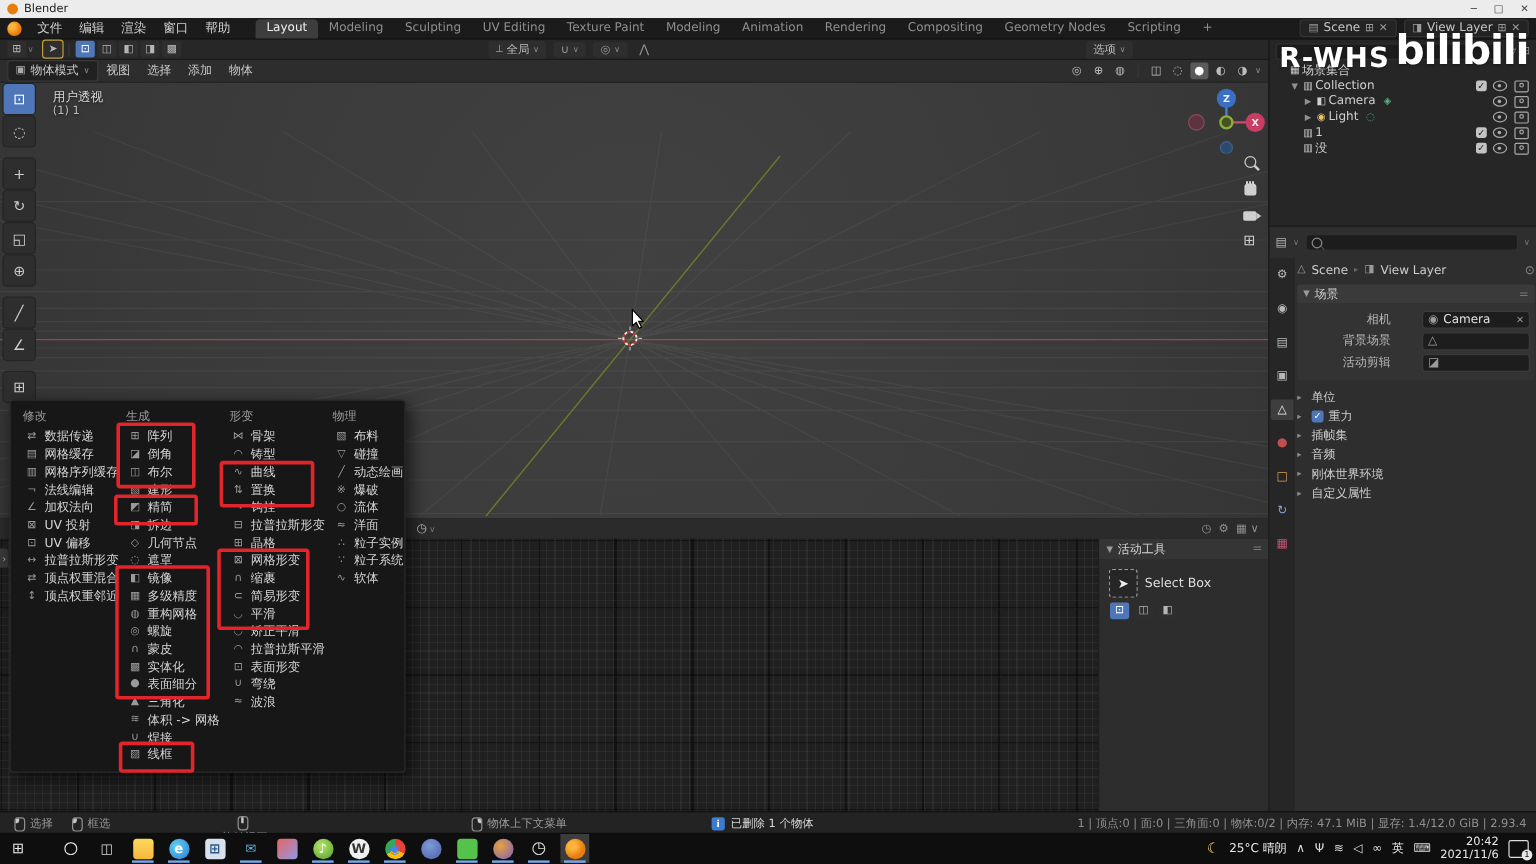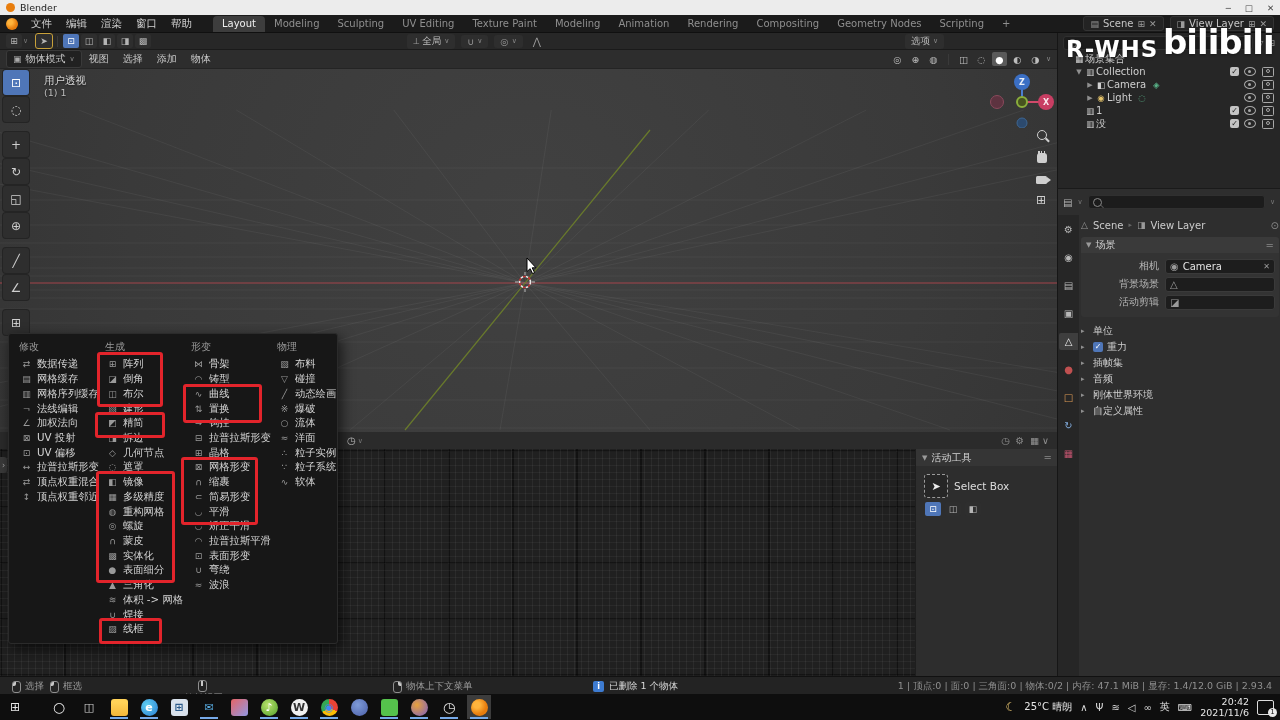--- a/index.html
+++ b/index.html
@@ -109,21 +109,21 @@
   .eye::after{content:"";position:absolute;left:3px;top:1.5px;width:3px;height:3px;border-radius:50%;background:#a8a8a8;}
   .camico{width:10px;height:8px;border:1px solid #a8a8a8;border-radius:1.5px;position:relative;margin-right:6px;}
   .camico::after{content:"";position:absolute;left:2.5px;top:1.5px;width:4px;height:4px;border-radius:50%;border:1px solid #a8a8a8;box-sizing:border-box;}
 
   .props{left:1057px;top:188px;width:223px;height:488px;background:#2e2e2e;border-left:1px solid #161616;
          border-top:1px solid #1a1a1a;box-sizing:border-box;font-size:10px;}
   .ptabs{position:absolute;left:0;top:26px;width:21px;height:460px;background:#262626;display:flex;flex-direction:column;
          align-items:center;padding-top:6px;gap:11px;}
   .ptab{width:19px;height:17px;display:flex;align-items:center;justify-content:center;font-size:10px;border-radius:2px 0 0 2px;}
   .ptab.active{background:#3e3e3e;}
-  .pfield{display:flex;align-items:center;height:14px;margin-bottom:4px;}
+  .pfield{display:flex;align-items:center;height:14px;margin-bottom:4px;gap:20px;}
   .pfield .lab{width:78px;text-align:right;color:#b5b5b5;padding-right:6px;flex:none;}
   .pfield .val{flex:1;background:#1d1d1d;border:1px solid #3a3a3a;border-radius:3px;height:13px;
                display:flex;align-items:center;gap:4px;padding:0 4px;color:#e2e2e2;}
   .psec{display:flex;align-items:center;height:16px;color:#cfcfcf;gap:4px;}
   .psec .exp{color:#8f8f8f;font-size:7px;width:8px;}
   .bluechk{width:10px;height:10px;background:#4f76b8;border-radius:2px;color:#fff;font-size:8px;line-height:10px;text-align:center;}
 
   
   .statusbar{left:0;top:676px;width:1280px;height:18px;background:#232323;border-top:1px solid #111;
              font-size:9.5px;color:#9a9a9a;}
@@ -753,21 +753,21 @@
     </div>
   </div>
 
   <div class="abs wm1">R-WHS</div>
   <div class="abs wm2">bilibili</div>
 
   <div class="abs statusbar">
     <span id="status-hints"><span class="hint" style="left: 12px;">
           <span class="mouse left"></span>
           <span>选择</span>
-        </span><span class="hint" style="left: 50px;">
+        </span><span class="hint" style="left: 60px;">
           <span class="mouse left"></span>
           <span>框选</span>
         </span><span class="hint" style="left: 185px; flex-direction: column;">
           <span class="mouse middle"></span>
           <span>旋转视图</span>
         </span><span class="hint" style="left: 393px;">
           <span class="mouse right"></span>
           <span>物体上下文菜单</span>
         </span></span>
     <span class="hint" style="left:593px;">

